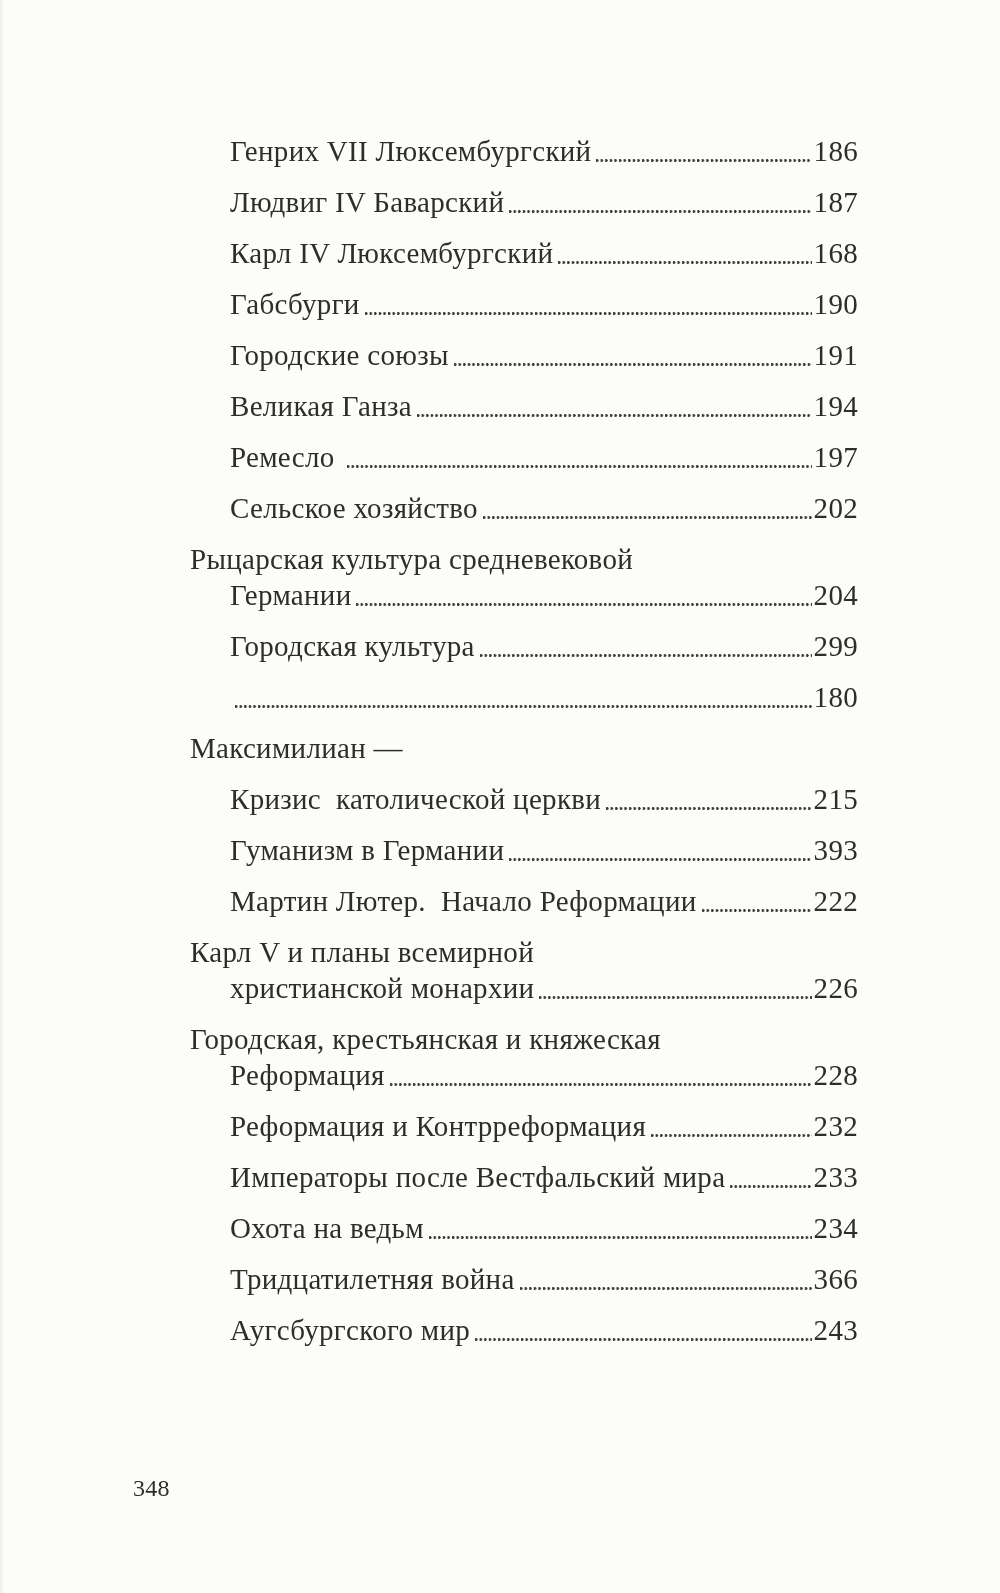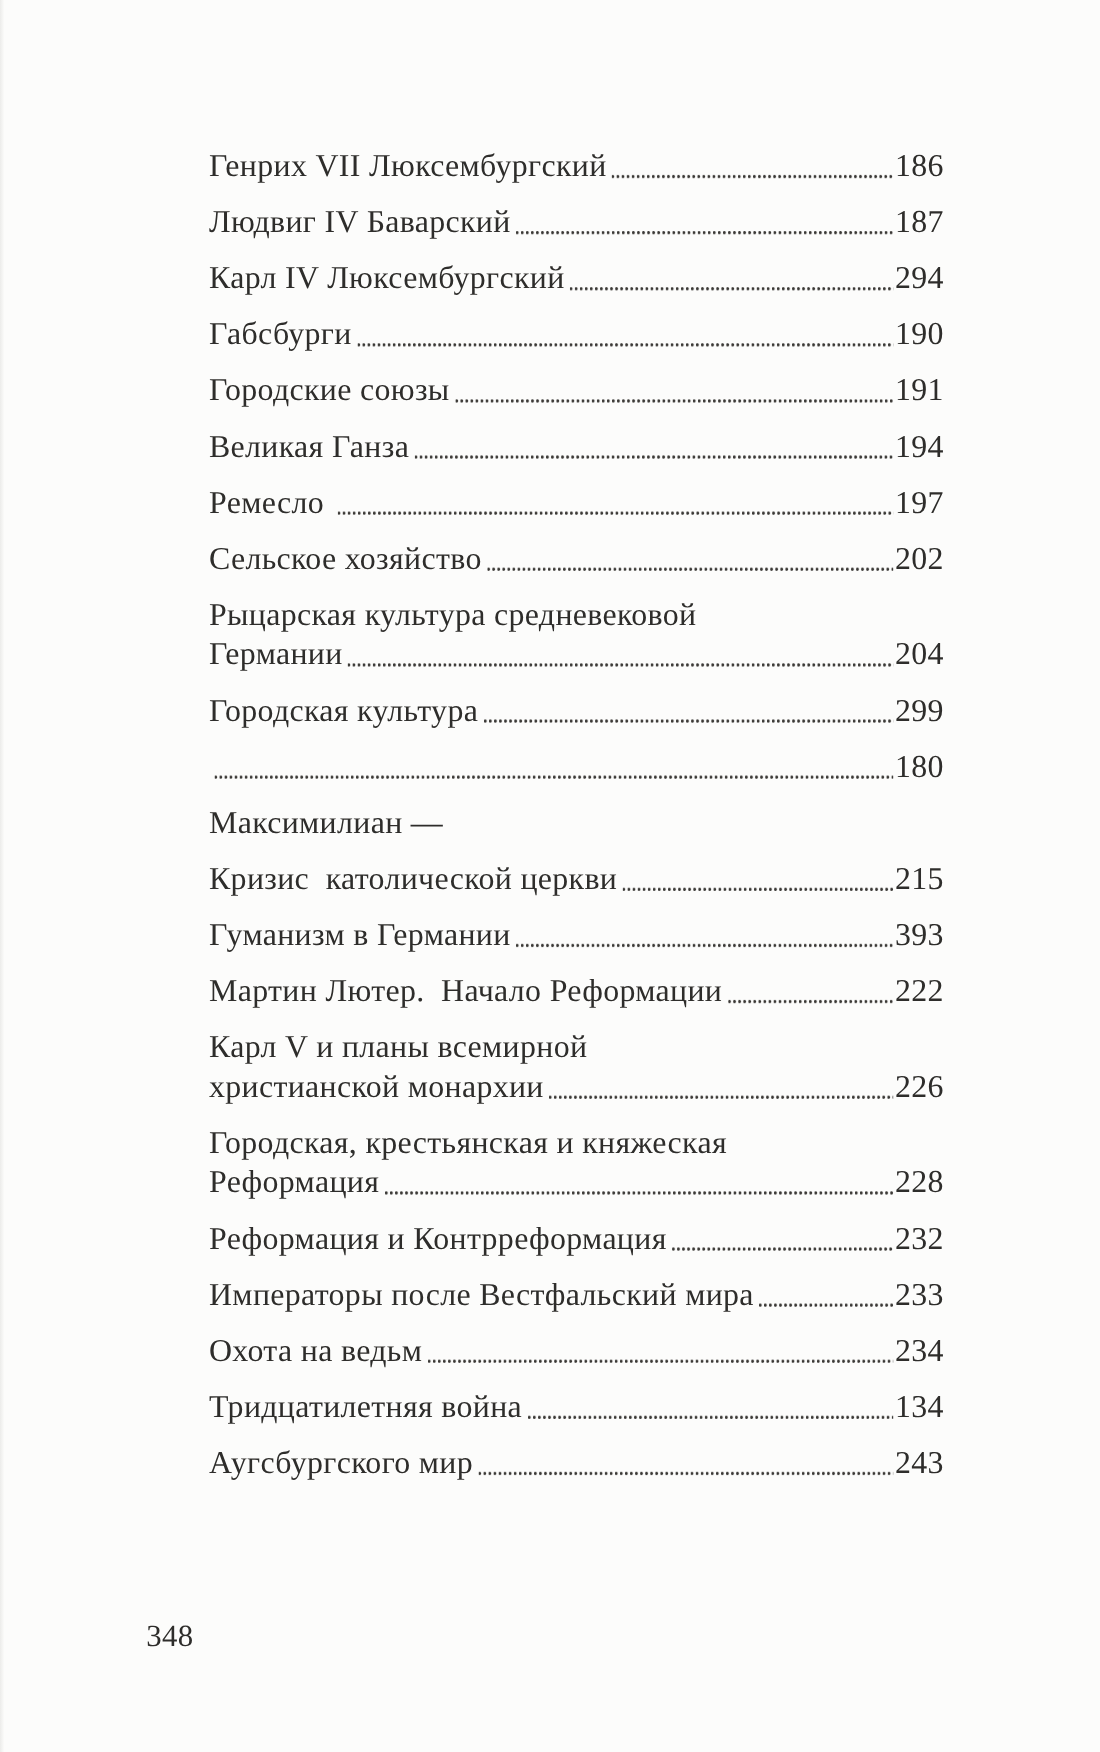--- a/index.html
+++ b/index.html
@@ -34,20 +34,21 @@
   }
   .toc-line {
     font-size: 29px;
     line-height: 36px;
     letter-spacing: 0.3px;
     white-space: pre;
   }
   .toc-line-last {
     display: flex;
     align-items: stretch;
+    margin-left: 40px;
   }
   .toc-line-last .title {
     white-space: pre;
     flex: 0 0 auto;
   }
   .dots {
     flex: 1 1 auto;
     min-width: 12px;
     margin-left: 5px;
     margin-right: 2px;
@@ -56,40 +57,40 @@
     background-repeat: repeat-x;
     background-position: left 0 bottom 7px;
   }
   .pagenum {
     flex: 0 0 auto;
   }
   .footer-pagenum {
     position: absolute;
     left: 133px;
     top: 1470px;
-    font-size: 28px;
+    font-size: 24px;
     line-height: 36px;
     letter-spacing: 0.3px;
   }
 </style>
 </head>
 <body>
 
 <div class="page">
   <div class="scan-edge"></div>
 
   <div class="toc">
       <div class="toc-entry">
         <div class="toc-line toc-line-last"><span class="title">Генрих VII Люксембургский</span><span class="dots"></span><span class="pagenum">186</span></div>
       </div>
       <div class="toc-entry">
         <div class="toc-line toc-line-last"><span class="title">Людвиг IV Баварский</span><span class="dots"></span><span class="pagenum">187</span></div>
       </div>
       <div class="toc-entry">
-        <div class="toc-line toc-line-last"><span class="title">Карл IV Люксембургский</span><span class="dots"></span><span class="pagenum">294</span></div>
+        <div class="toc-line toc-line-last"><span class="title">Карл IV Люксембургский</span><span class="dots"></span><span class="pagenum">168</span></div>
       </div>
       <div class="toc-entry">
         <div class="toc-line toc-line-last"><span class="title">Габсбурги</span><span class="dots"></span><span class="pagenum">190</span></div>
       </div>
       <div class="toc-entry">
         <div class="toc-line toc-line-last"><span class="title">Городские союзы</span><span class="dots"></span><span class="pagenum">191</span></div>
       </div>
       <div class="toc-entry">
         <div class="toc-line toc-line-last"><span class="title">Великая Ганза</span><span class="dots"></span><span class="pagenum">194</span></div>
       </div>
@@ -132,21 +133,21 @@
       <div class="toc-entry">
         <div class="toc-line toc-line-last"><span class="title">Реформация и Контрреформация</span><span class="dots"></span><span class="pagenum">232</span></div>
       </div>
       <div class="toc-entry">
         <div class="toc-line toc-line-last"><span class="title">Императоры после Вестфальский мира</span><span class="dots"></span><span class="pagenum">233</span></div>
       </div>
       <div class="toc-entry">
         <div class="toc-line toc-line-last"><span class="title">Охота на ведьм</span><span class="dots"></span><span class="pagenum">234</span></div>
       </div>
       <div class="toc-entry">
-        <div class="toc-line toc-line-last"><span class="title">Тридцатилетняя война</span><span class="dots"></span><span class="pagenum">134</span></div>
+        <div class="toc-line toc-line-last"><span class="title">Тридцатилетняя война</span><span class="dots"></span><span class="pagenum">366</span></div>
       </div>
       <div class="toc-entry">
         <div class="toc-line toc-line-last"><span class="title">Аугсбургского мир</span><span class="dots"></span><span class="pagenum">243</span></div>
       </div>
     </div>
 
   <div class="footer-pagenum">348</div>
 </div>
 
 </body></html>

